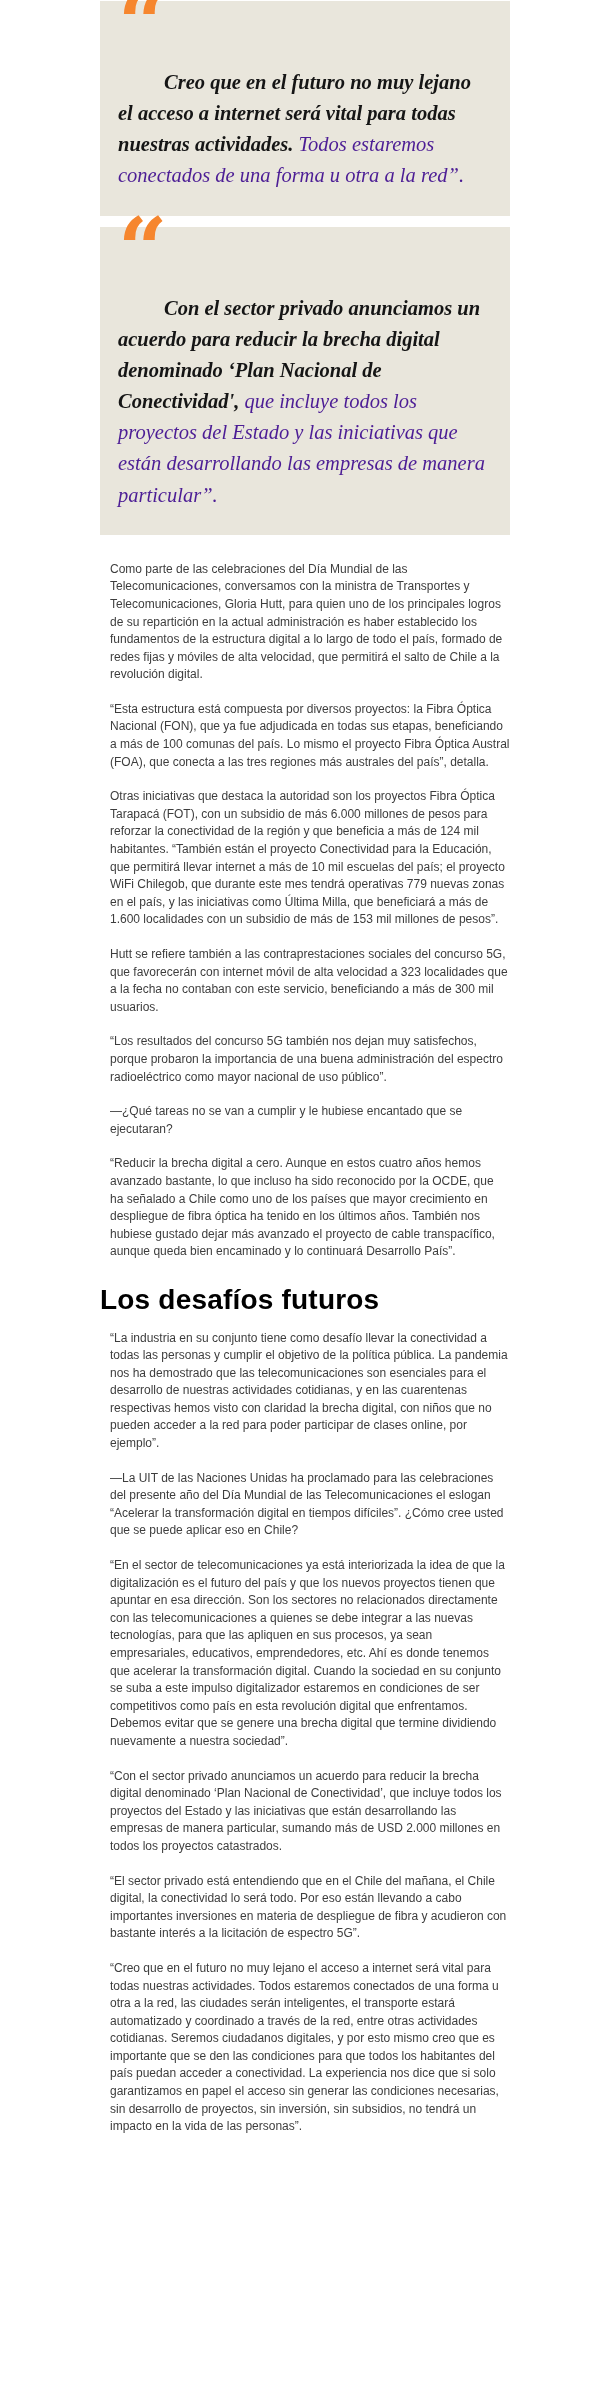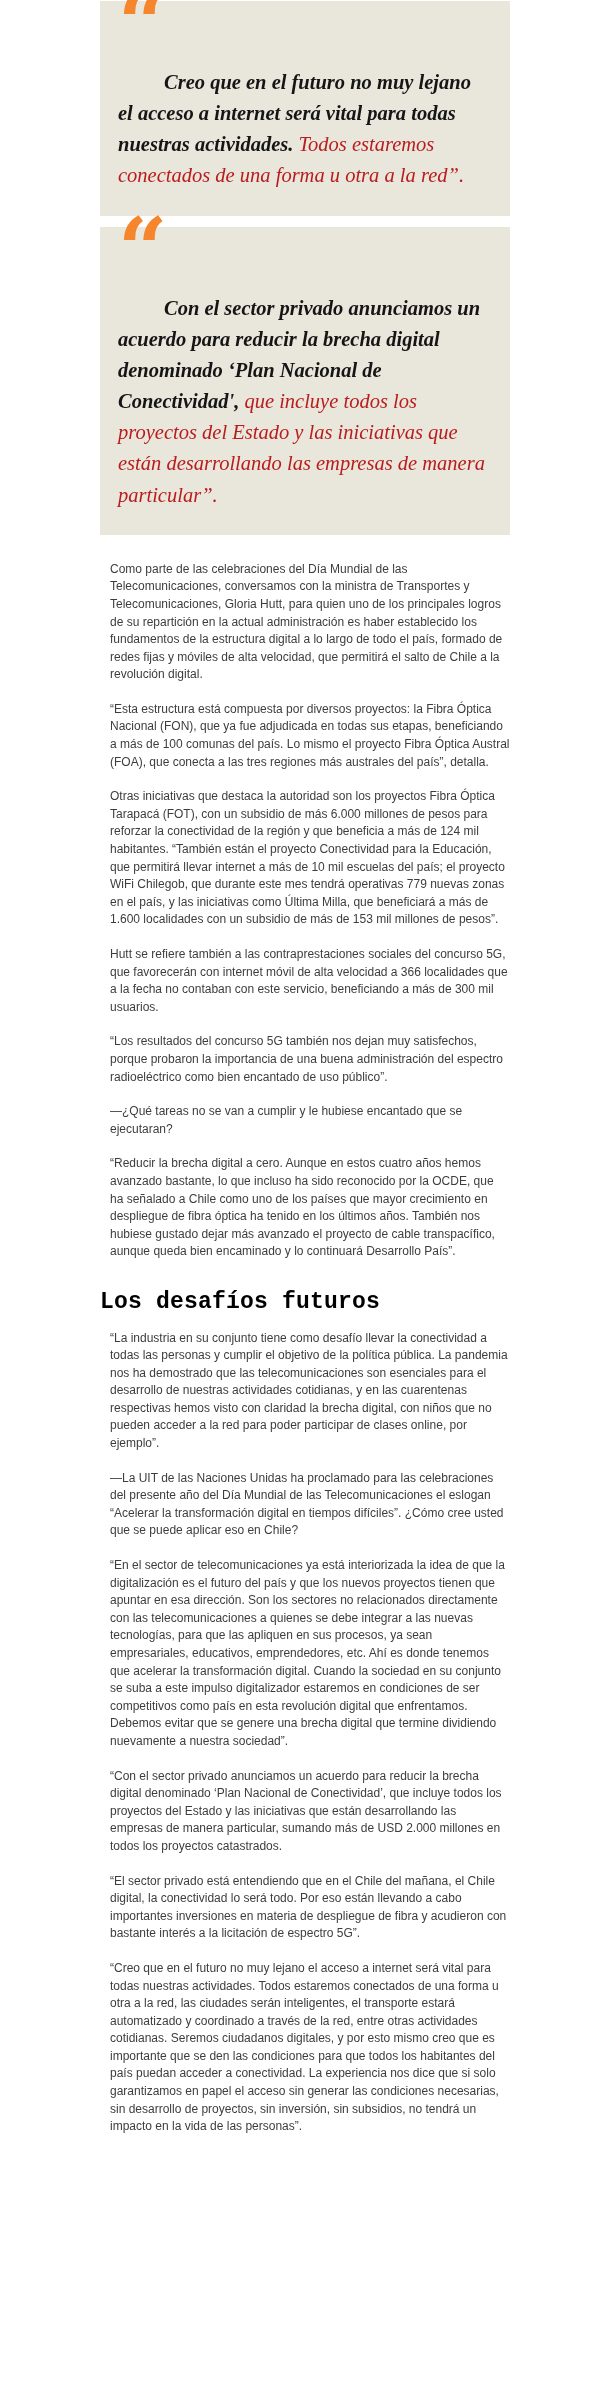--- a/index.html
+++ b/index.html
@@ -44,43 +44,43 @@
     color: #1e1e1e;
     text-indent: 46px;
     margin: 32px 0 0 0;
   }
   .quote-text .q-bold {
     font-weight: 700;
     color: #151515;
   }
   .quote-text .q-reg {
     font-weight: 400;
-    color: #b91c1c;
+    color: #4c1d95;
   }
   
   .article {
     padding-top: 4px;
     padding-bottom: 30px;
   }
   .article p {
     font-size: 12px;
     line-height: 17.6px;
     margin: 0 0 17px 10px;
     color: var(--body-text, #3d3d3d);
   }
   .article p.question {
     color: var(--body-text, #3d3d3d);
   }
   .article h2 {
-    font-family: Liberation Mono, monospace;
+    font-family: Liberation Sans, sans-serif;
     font-weight: 700;
-    font-size: 23px;
+    font-size: 28px;
     line-height: 1.2;
     color: var(--heading-text, #000000);
-    margin: 28px 0 13px 0;
+    margin: 22px 0 13px 0;
     letter-spacing: 0.2px;
   }
 </style>
 </head>
 <body>
 
 <div class="page">
 
   <div class="quote-box">
     <div class="quote-mark">“</div>
@@ -89,22 +89,22 @@
 
   <div class="quote-box">
     <div class="quote-mark">“</div>
     <p class="quote-text"><span class="q-bold">Con el sector privado anunciamos un acuerdo para reducir la brecha digital denominado ‘Plan Nacional de Conectividad',</span> <span class="q-reg">que incluye todos los proyectos del Estado y las iniciativas que están desarrollando las empresas de manera particular”.</span></p>
   </div>
 
   <div class="article">
       <p class="paragraph">Como parte de las celebraciones del Día Mundial de las Telecomunicaciones, conversamos con la ministra de Transportes y Telecomunicaciones, Gloria Hutt, para quien uno de los principales logros de su repartición en la actual administración es haber establecido los fundamentos de la estructura digital a lo largo de todo el país, formado de redes fijas y móviles de alta velocidad, que permitirá el salto de Chile a la revolución digital.</p>
       <p class="paragraph">“Esta estructura está compuesta por diversos proyectos: la Fibra Óptica Nacional (FON), que ya fue adjudicada en todas sus etapas, beneficiando a más de 100 comunas del país. Lo mismo el proyecto Fibra Óptica Austral (FOA), que conecta a las tres regiones más australes del país”, detalla.</p>
       <p class="paragraph">Otras iniciativas que destaca la autoridad son los proyectos Fibra Óptica Tarapacá (FOT), con un subsidio de más 6.000 millones de pesos para reforzar la conectividad de la región y que beneficia a más de 124 mil habitantes. “También están el proyecto Conectividad para la Educación, que permitirá llevar internet a más de 10 mil escuelas del país; el proyecto WiFi Chilegob, que durante este mes tendrá operativas 779 nuevas zonas en el país, y las iniciativas como Última Milla, que beneficiará a más de 1.600 localidades con un subsidio de más de 153 mil millones de pesos”.</p>
-      <p class="paragraph">Hutt se refiere también a las contraprestaciones sociales del concurso 5G, que favorecerán con internet móvil de alta velocidad a 366 localidades que a la fecha no contaban con este servicio, beneficiando a más de 300 mil usuarios.</p>
-      <p class="paragraph">“Los resultados del concurso 5G también nos dejan muy satisfechos, porque probaron la importancia de una buena administración del espectro radioeléctrico como bien encantado de uso público”.</p>
+      <p class="paragraph">Hutt se refiere también a las contraprestaciones sociales del concurso 5G, que favorecerán con internet móvil de alta velocidad a 323 localidades que a la fecha no contaban con este servicio, beneficiando a más de 300 mil usuarios.</p>
+      <p class="paragraph">“Los resultados del concurso 5G también nos dejan muy satisfechos, porque probaron la importancia de una buena administración del espectro radioeléctrico como mayor nacional de uso público”.</p>
       <p class="question">—¿Qué tareas no se van a cumplir y le hubiese encantado que se ejecutaran?</p>
       <p class="paragraph">“Reducir la brecha digital a cero. Aunque en estos cuatro años hemos avanzado bastante, lo que incluso ha sido reconocido por la OCDE, que ha señalado a Chile como uno de los países que mayor crecimiento en despliegue de fibra óptica ha tenido en los últimos años. También nos hubiese gustado dejar más avanzado el proyecto de cable transpacífico, aunque queda bien encaminado y lo continuará Desarrollo País”.</p>
       <h2 class="heading">Los desafíos futuros</h2>
       <p class="paragraph">“La industria en su conjunto tiene como desafío llevar la conectividad a todas las personas y cumplir el objetivo de la política pública. La pandemia nos ha demostrado que las telecomunicaciones son esenciales para el desarrollo de nuestras actividades cotidianas, y en las cuarentenas respectivas hemos visto con claridad la brecha digital, con niños que no pueden acceder a la red para poder participar de clases online, por ejemplo”.</p>
       <p class="question">—La UIT de las Naciones Unidas ha proclamado para las celebraciones del presente año del Día Mundial de las Telecomunicaciones el eslogan “Acelerar la transformación digital en tiempos difíciles”. ¿Cómo cree usted que se puede aplicar eso en Chile?</p>
       <p class="paragraph">“En el sector de telecomunicaciones ya está interiorizada la idea de que la digitalización es el futuro del país y que los nuevos proyectos tienen que apuntar en esa dirección. Son los sectores no relacionados directamente con las telecomunicaciones a quienes se debe integrar a las nuevas tecnologías, para que las apliquen en sus procesos, ya sean empresariales, educativos, emprendedores, etc. Ahí es donde tenemos que acelerar la transformación digital. Cuando la sociedad en su conjunto se suba a este impulso digitalizador estaremos en condiciones de ser competitivos como país en esta revolución digital que enfrentamos. Debemos evitar que se genere una brecha digital que termine dividiendo nuevamente a nuestra sociedad”.</p>
       <p class="paragraph">“Con el sector privado anunciamos un acuerdo para reducir la brecha digital denominado ‘Plan Nacional de Conectividad’, que incluye todos los proyectos del Estado y las iniciativas que están desarrollando las empresas de manera particular, sumando más de USD 2.000 millones en todos los proyectos catastrados.</p>
       <p class="paragraph">“El sector privado está entendiendo que en el Chile del mañana, el Chile digital, la conectividad lo será todo. Por eso están llevando a cabo importantes inversiones en materia de despliegue de fibra y acudieron con bastante interés a la licitación de espectro 5G”.</p>
       <p class="paragraph">“Creo que en el futuro no muy lejano el acceso a internet será vital para todas nuestras actividades. Todos estaremos conectados de una forma u otra a la red, las ciudades serán inteligentes, el transporte estará automatizado y coordinado a través de la red, entre otras actividades cotidianas. Seremos ciudadanos digitales, y por esto mismo creo que es importante que se den las condiciones para que todos los habitantes del país puedan acceder a conectividad. La experiencia nos dice que si solo garantizamos en papel el acceso sin generar las condiciones necesarias, sin desarrollo de proyectos, sin inversión, sin subsidios, no tendrá un impacto en la vida de las personas”.</p>
     </div>

